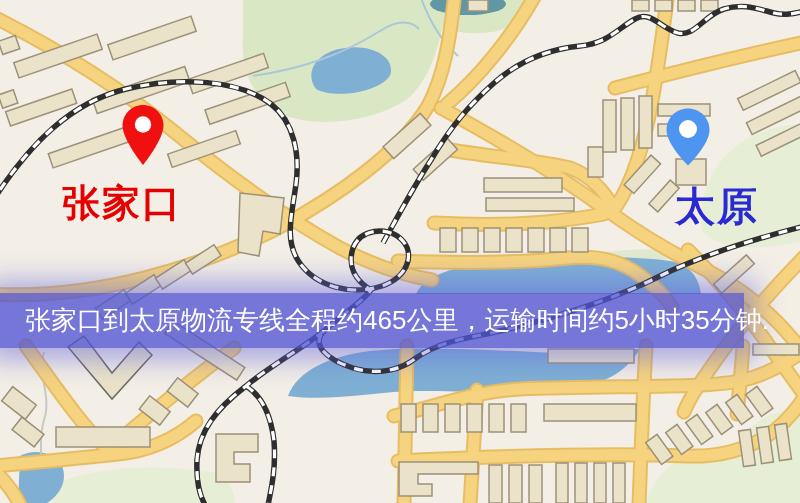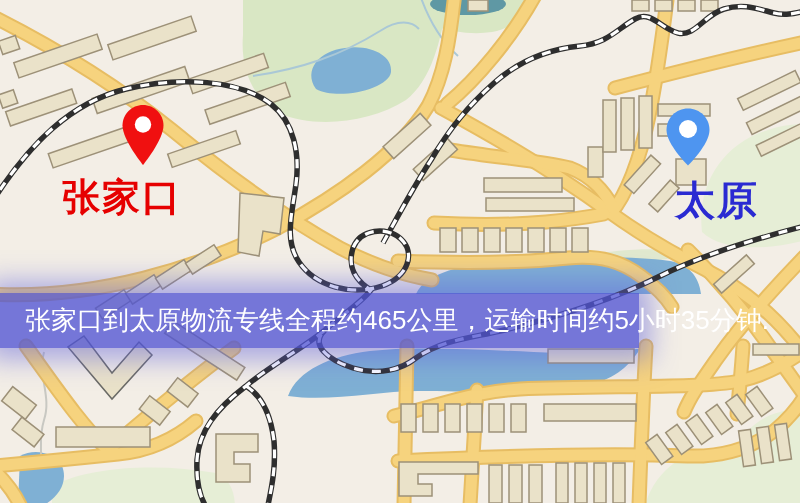--- a/index.html
+++ b/index.html
@@ -7,26 +7,26 @@
     position:relative;width:800px;height:503px;overflow:hidden;
     font-family:"Liberation Sans","DejaVu Sans",sans-serif;
     background:var(--background,#f3eee6);
   }
   #map-svg{position:absolute;left:0;top:0;width:800px;height:503px;display:block;}
   .pin{position:absolute;z-index:3;}
   .pin.origin{left:120px;top:102px;}
   .pin.destination{left:664px;top:106px;}
   .map-label{
     position:absolute;z-index:4;font-weight:bold;line-height:1;
-    letter-spacing:2px;white-space:nowrap;
+    letter-spacing:2px;white-space:nowrap;margin-top:6px;
   }
   .map-label.origin{left:62px;top:178px;font-size:38px;color:var(--origin-text,#e60000);}
   .map-label.destination{left:675px;top:180px;font-size:40px;color:var(--destination-text,#2a2ad2);}
   .banner{
-    position:absolute;left:0;top:293px;width:639px;height:55px;z-index:5;
+    position:absolute;left:0;top:293px;width:744px;height:55px;z-index:5;
     box-shadow:0 0 26px 12px rgba(99,102,221,.50);
   }
   .banner::before{
     content:"";position:absolute;inset:0;
     background:var(--banner-overlay,#5155d4);opacity:.78;
   }
   .banner .banner-text{
     position:relative;display:block;padding-left:25px;line-height:55px;
     font-size:26px;color:#ffffff;white-space:nowrap;
   }

